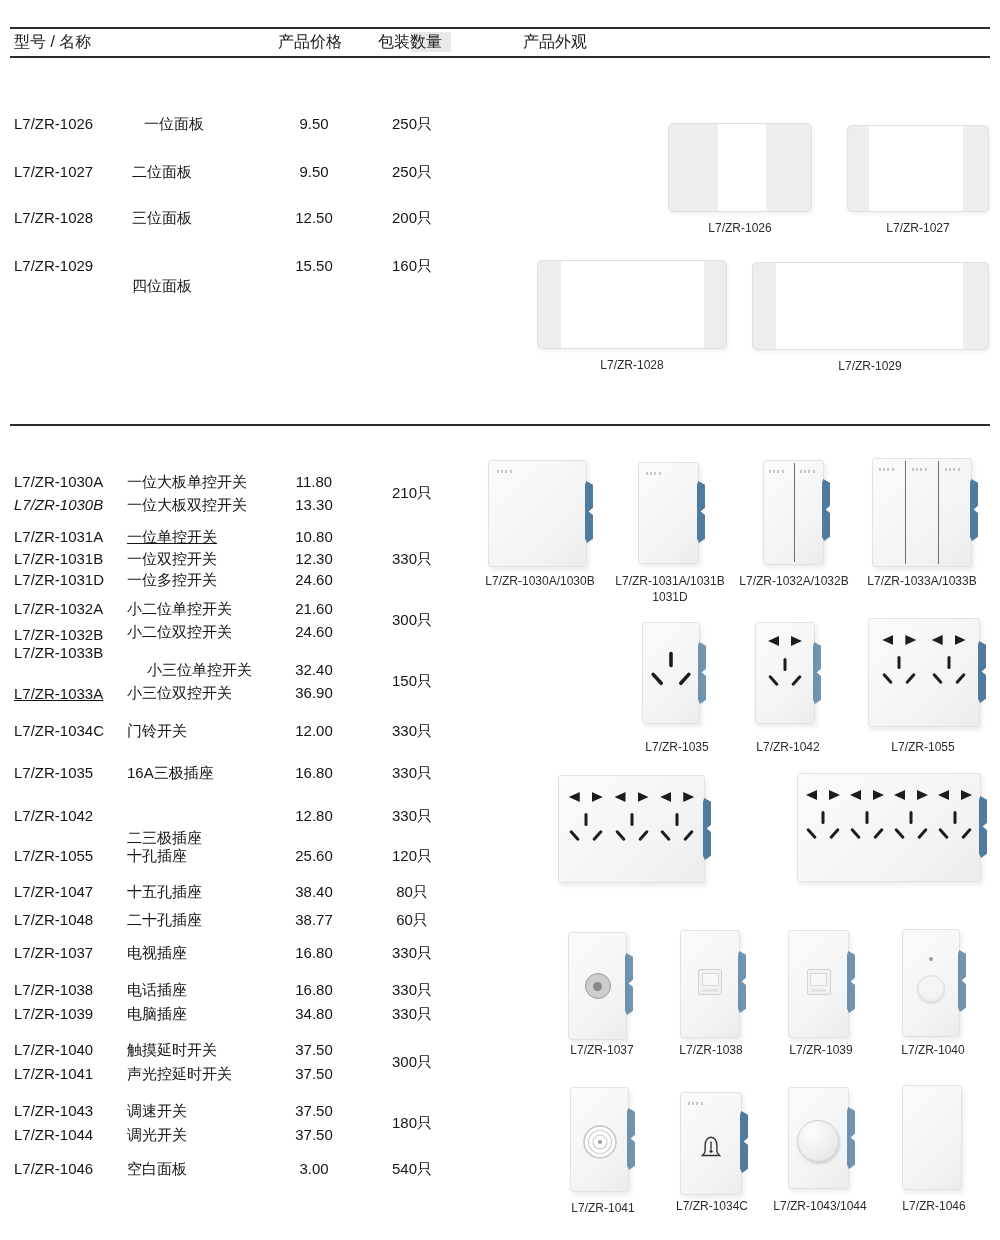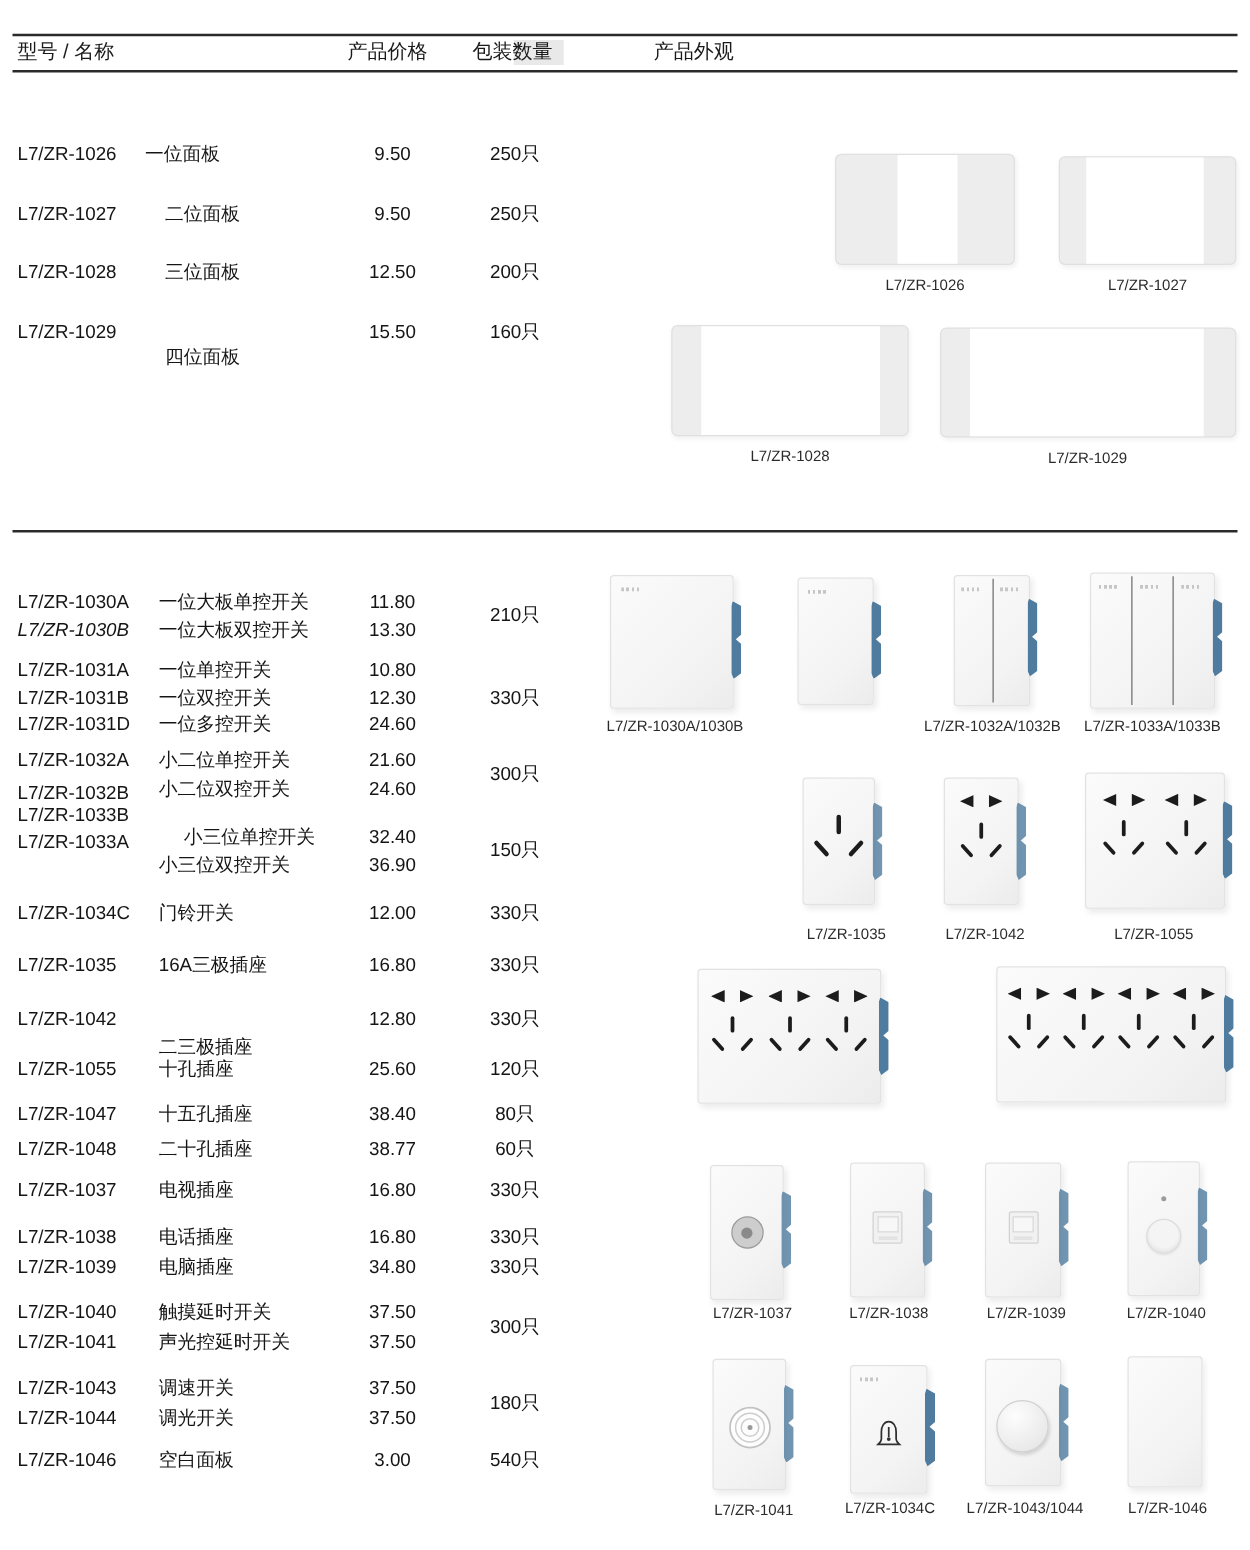--- a/index.html
+++ b/index.html
@@ -67,21 +67,21 @@
   <div class="hl" style="left:411px;top:32px;width:40px;height:20px"></div>
   <div class="cell hdr" style="left:14px;top:33px">型号 / 名称</div>
   <div class="cell hdr" style="left:278px;top:33px">产品价格</div>
   <div class="cell hdr" style="left:378px;top:33px">包装数量</div>
   <div class="cell hdr" style="left:523px;top:33px">产品外观</div>
   <div class="hrule thin" style="top:56px"></div>
   <div class="hrule" style="top:424px"></div>
 
   <div id="rows-layer">
       <div class="cell" style="left: 14px; top: 115px;">L7/ZR-1026</div>
-      <div class="cell" style="left: 116px; top: 115px;">一位面板</div>
+      <div class="cell" style="left: 144px; top: 115px;">一位面板</div>
       <div class="cell numbox" style="left: 274px; top: 115px;">9.50</div>
       <div class="cell numbox" style="left: 372px; top: 115px;">250只</div>
       <div class="cell" style="left: 14px; top: 163px;">L7/ZR-1027</div>
       <div class="cell" style="left: 132px; top: 163px;">二位面板</div>
       <div class="cell numbox" style="left: 274px; top: 163px;">9.50</div>
       <div class="cell numbox" style="left: 372px; top: 163px;">250只</div>
       <div class="cell" style="left: 14px; top: 209px;">L7/ZR-1028</div>
       <div class="cell" style="left: 132px; top: 209px;">三位面板</div>
       <div class="cell numbox" style="left: 274px; top: 209px;">12.50</div>
       <div class="cell numbox" style="left: 372px; top: 209px;">200只</div>
@@ -90,37 +90,37 @@
       <div class="cell numbox" style="left: 274px; top: 257px;">15.50</div>
       <div class="cell numbox" style="left: 372px; top: 257px;">160只</div>
       <div class="cell" style="left: 14px; top: 473px;">L7/ZR-1030A</div>
       <div class="cell" style="left: 127px; top: 473px;">一位大板单控开关</div>
       <div class="cell numbox" style="left: 274px; top: 473px;">11.80</div>
       <div class="cell" style="left: 14px; top: 496px; font-style: italic;">L7/ZR-1030B</div>
       <div class="cell" style="left: 127px; top: 496px;">一位大板双控开关</div>
       <div class="cell numbox" style="left: 274px; top: 496px;">13.30</div>
       <div class="cell numbox" style="left: 372px; top: 484px;">210只</div>
       <div class="cell" style="left: 14px; top: 528px;">L7/ZR-1031A</div>
-      <div class="cell" style="left: 127px; top: 528px;">一位单控开关</div>
+      <div class="cell" style="left: 127px; top: 528px; text-decoration: underline;">一位单控开关</div>
       <div class="cell numbox" style="left: 274px; top: 528px;">10.80</div>
       <div class="cell" style="left: 14px; top: 550px;">L7/ZR-1031B</div>
       <div class="cell" style="left: 127px; top: 550px;">一位双控开关</div>
       <div class="cell numbox" style="left: 274px; top: 550px;">12.30</div>
       <div class="cell" style="left: 14px; top: 571px;">L7/ZR-1031D</div>
       <div class="cell" style="left: 127px; top: 571px;">一位多控开关</div>
       <div class="cell numbox" style="left: 274px; top: 571px;">24.60</div>
       <div class="cell numbox" style="left: 372px; top: 550px;">330只</div>
       <div class="cell" style="left: 14px; top: 600px;">L7/ZR-1032A</div>
       <div class="cell" style="left: 127px; top: 600px;">小二位单控开关</div>
       <div class="cell numbox" style="left: 274px; top: 600px;">21.60</div>
       <div class="cell" style="left: 14px; top: 626px;">L7/ZR-1032B</div>
       <div class="cell" style="left: 127px; top: 623px;">小二位双控开关</div>
       <div class="cell numbox" style="left: 274px; top: 623px;">24.60</div>
       <div class="cell numbox" style="left: 372px; top: 611px;">300只</div>
-      <div class="cell" style="left: 14px; top: 665px;">L7/ZR-1033A</div>
+      <div class="cell" style="left: 14px; top: 685px; text-decoration: underline;">L7/ZR-1033A</div>
       <div class="cell" style="left: 127px; top: 661px; margin-left: 20px;">小三位单控开关</div>
       <div class="cell numbox" style="left: 274px; top: 661px;">32.40</div>
       <div class="cell" style="left: 14px; top: 644px;">L7/ZR-1033B</div>
       <div class="cell" style="left: 127px; top: 684px;">小三位双控开关</div>
       <div class="cell numbox" style="left: 274px; top: 684px;">36.90</div>
       <div class="cell numbox" style="left: 372px; top: 672px;">150只</div>
       <div class="cell" style="left: 14px; top: 722px;">L7/ZR-1034C</div>
       <div class="cell" style="left: 127px; top: 722px;">门铃开关</div>
       <div class="cell numbox" style="left: 274px; top: 722px;">12.00</div>
       <div class="cell numbox" style="left: 372px; top: 722px;">330只</div>
@@ -209,20 +209,24 @@
   </div>
   <div class="swp" style="left:872px;top:458px;width:98px;height:107px">
     <i class="bm" style="left:6px"></i>
     <i class="bm" style="left:39px"></i>
     <i class="bm" style="left:72px"></i>
     <i class="gdiv" style="left:32px"></i>
     <i class="gdiv" style="left:65px"></i>
     <span class="tab"></span>
   </div>
   <div class="caption" style="left:540px;top:574px">L7/ZR-1030A/1030B</div>
+  <div class="caption" style="left:670px;top:574px">
+    <span>L7/ZR-1031A/1031B</span><br>
+    <span>1031D</span>
+  </div>
   <div class="caption" style="left:794px;top:574px">L7/ZR-1032A/1032B</div>
   <div class="caption" style="left:922px;top:574px">L7/ZR-1033A/1033B</div>
 
   <div class="swp" style="left:642px;top:622px;width:56px;height:100px">
     <div class="triple centerx" style="top:32px;transform:translateX(-50%) scale(1.2)">
       <i class="tp"></i>
         <i class="tl"></i>
         <i class="tr"></i>
     </div>
     <span class="tab soft" style="top:19px"></span>

